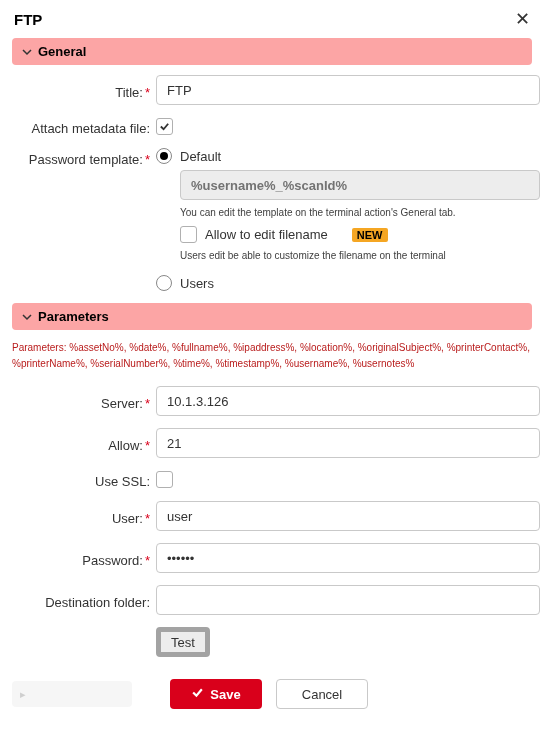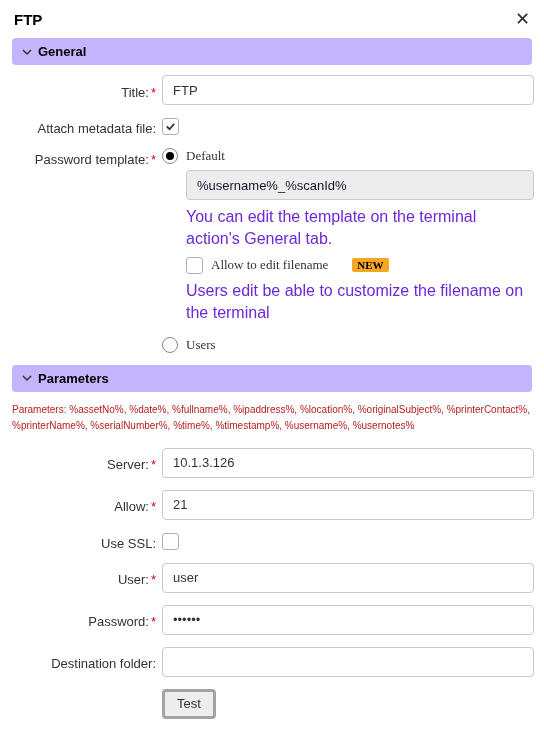--- a/index.html
+++ b/index.html
@@ -22,34 +22,34 @@
     font-weight: 700;
     color: #000;
   }
   .close-x {
     font-size: 18px;
     color: #333;
     cursor: pointer;
     line-height: 1;
   }
   .section-head {
-    background: #c4b5fd;
+    background: #fca5a5;
     border-radius: 4px;
     margin: 0 12px 10px 12px;
     padding: 6px 10px;
     display: flex;
     align-items: center;
     gap: 6px;
     font-weight: 700;
     font-size: 13px;
     color: #000;
     cursor: pointer;
   }
   .chevron svg { display: block; }
-  .form { padding: 0 10px; }
+  .form { padding: 0 4px; }
   .row {
     display: flex;
     align-items: center;
     margin-bottom: 12px;
   }
   .row.top { align-items: flex-start; }
   .label-col {
     width: 152px;
     min-width: 152px;
     text-align: right;
@@ -58,34 +58,35 @@
     color: #333;
     font-size: 13px;
   }
   .req { color: #d9001b; margin-left: 2px; }
   .field-col {
     flex: 1;
     display: flex;
     flex-direction: column;
     gap: 6px;
   }
-  .inline { display: flex; align-items: center; gap: 8px; font-family: Liberation Serif, serif; }
+  .inline { display: flex; align-items: center; gap: 8px; }
   input[type="text"], input[type="password"] {
     width: 100%;
     height: 30px;
     border: 1px solid #c9c9c9;
     border-radius: 4px;
     padding: 0 10px;
     font-size: 13px;
     color: #333;
     background: #fff;
   }
   input[readonly] {
     background: #ededed;
-    color: #0f172a;
+    color: #737373;
+    font-weight: bold;
   }
   .checkbox {
     width: 17px; height: 17px;
     border: 1px solid #b0b0b0;
     border-radius: 3px;
     display: inline-flex;
     align-items: center;
     justify-content: center;
     cursor: pointer;
     background: #fff;
@@ -103,22 +104,22 @@
     background: #fff;
     flex-shrink: 0;
   }
   .radio.checked::after {
     content: "";
     width: 8px; height: 8px;
     border-radius: 50%;
     background: #000;
   }
   .help {
-    font-size: 16px;
-    color: #6d28d9;
+    font-size: 10px;
+    color: #404040;
     line-height: 1.4;
   }
   .indent-block { padding-left: 24px; display: flex; flex-direction: column; gap: 6px; }
   .new-badge {
     background: #f5a623;
     color: #000;
     font-size: 11px;
     font-weight: 600;
     padding: 1px 5px;
     border-radius: 2px;
@@ -136,21 +137,21 @@
     font-size: 13px;
     cursor: pointer;
     padding: 0 14px;
     display: inline-flex;
     align-items: center;
     justify-content: center;
     gap: 6px;
   }
   .btn-test {
     background: #ededed;
-    border: 3px solid #a3a3a3;
+    border: 5px solid #a3a3a3;
     color: #333;
     width: 54px;
   }
   .footer {
     display: flex;
     padding: 10px 12px 14px 12px;
     position: relative;
   }
   .footer .btns {
     margin-left: 158px;

